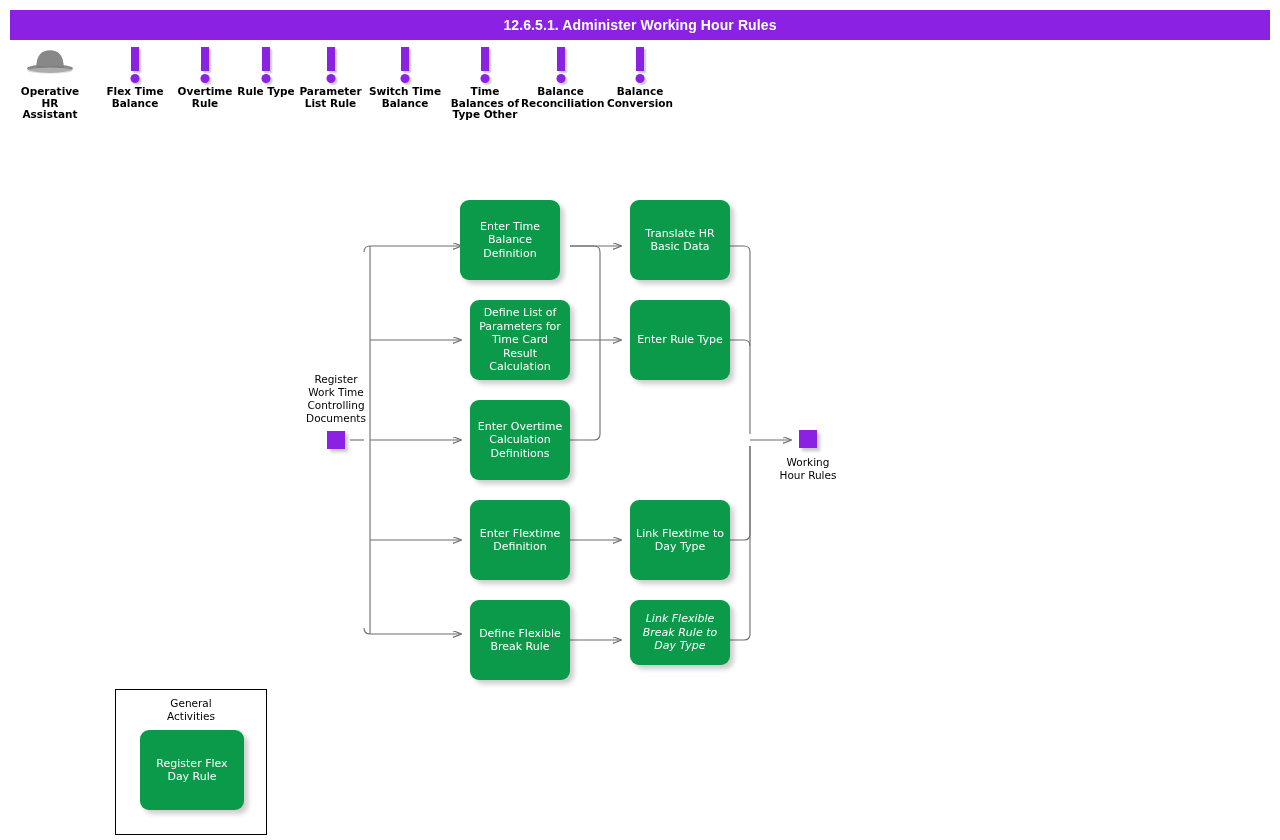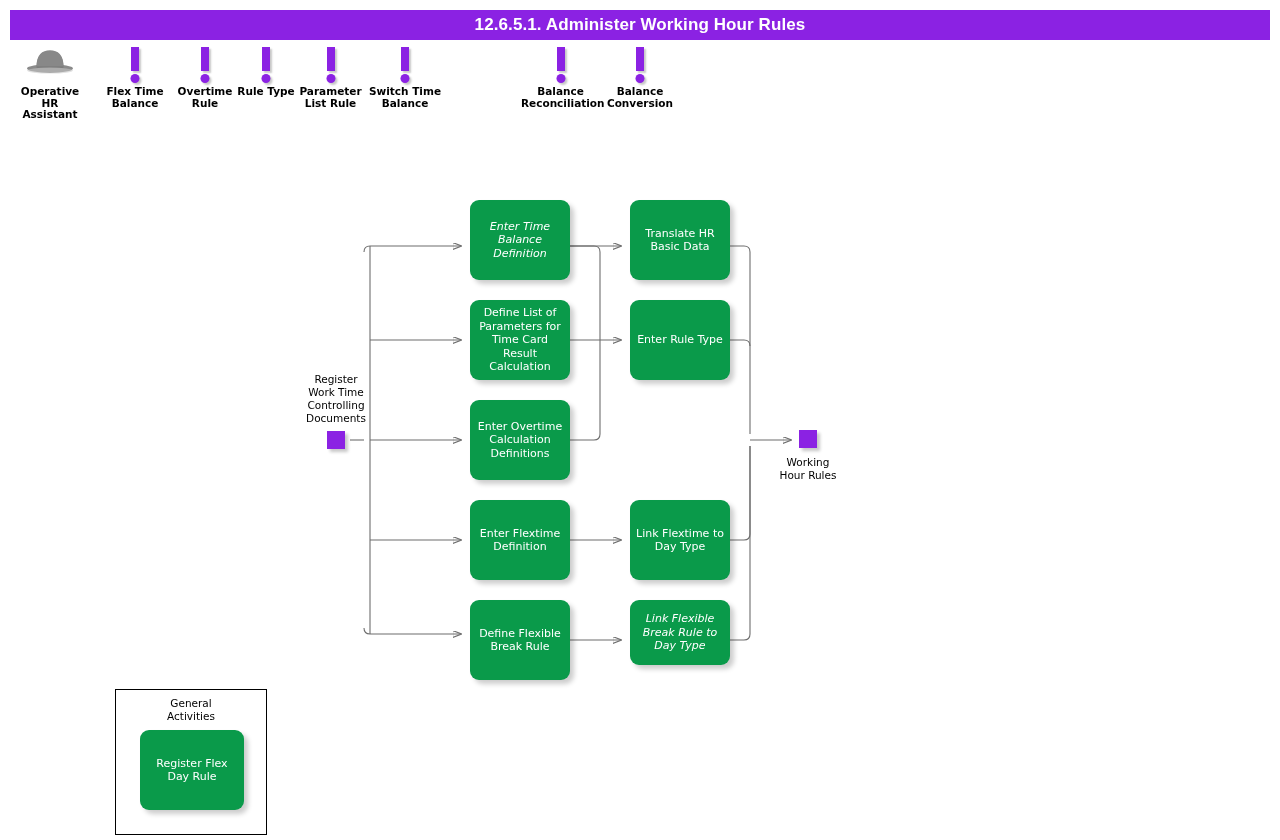--- a/index.html
+++ b/index.html
@@ -10,21 +10,21 @@
   }
   #canvas{position:absolute;left:0;top:0;width:1280px;height:840px;}
 
   
   .titlebar{
     position:absolute;left:10px;top:10px;width:1260px;height:30px;
     background:#8b22e3;
     display:flex;align-items:center;justify-content:center;
   }
   .titlebar .ttxt{
-    color:#ffffff;font-size:17px;font-weight:bold;
+    color:#ffffff;font-size:14px;font-weight:bold;
     font-family:"Liberation Sans", sans-serif;
     letter-spacing:0.1px;
   }
 
   
   .legend{position:absolute;left:0;top:44px;width:1280px;height:92px;}
   .legitem{position:absolute;top:0;text-align:center;}
   .legitem .lbl{
     font-size:10.5px;color:#000;line-height:11.6px;
     font-family:"DejaVu Sans", sans-serif;white-space:pre-line;font-weight:bold;
@@ -158,20 +158,31 @@
       <div class="glyphbox">
         <div class="excl">
             <div class="bar"></div>
             <div class="dot"></div>
           </div>
       </div>
       <div class="lbl">Switch Time
 Balance</div>
     </div>
 
+    <div class="legitem" style="left:447px;width:76px;">
+      <div class="glyphbox">
+        <div class="excl">
+            <div class="bar"></div>
+            <div class="dot"></div>
+          </div>
+      </div>
+      <div class="lbl">Time
+Balances of
+Type Other</div>
+    </div>
 
     <div class="legitem" style="left:521px;width:79px;">
       <div class="glyphbox">
         <div class="excl">
             <div class="bar"></div>
             <div class="dot"></div>
           </div>
       </div>
       <div class="lbl">Balance
 Reconciliation</div>
@@ -225,21 +236,21 @@
   </svg>
 
   <div class="dobj" style="left:286px;top:373px;width:100px;height:76px;">
     <div class="dlbl" style="left:0;top:0;width:100px;">Register
 Work Time
 Controlling
 Documents</div>
     <div class="sq" style="left:41px;top:58px;"></div>
   </div>
 
-  <div class="act" style="left:470px;top:200px;width:100px;height:80px;font-style:italic;">
+  <div class="act" style="left:460px;top:200px;width:100px;height:80px;">
     <span>Enter Time
 Balance
 Definition</span>
   </div>
 
   <div class="act" style="left:470px;top:300px;width:100px;height:80px;">
     <span>Define List of
 Parameters for
 Time Card
 Result

